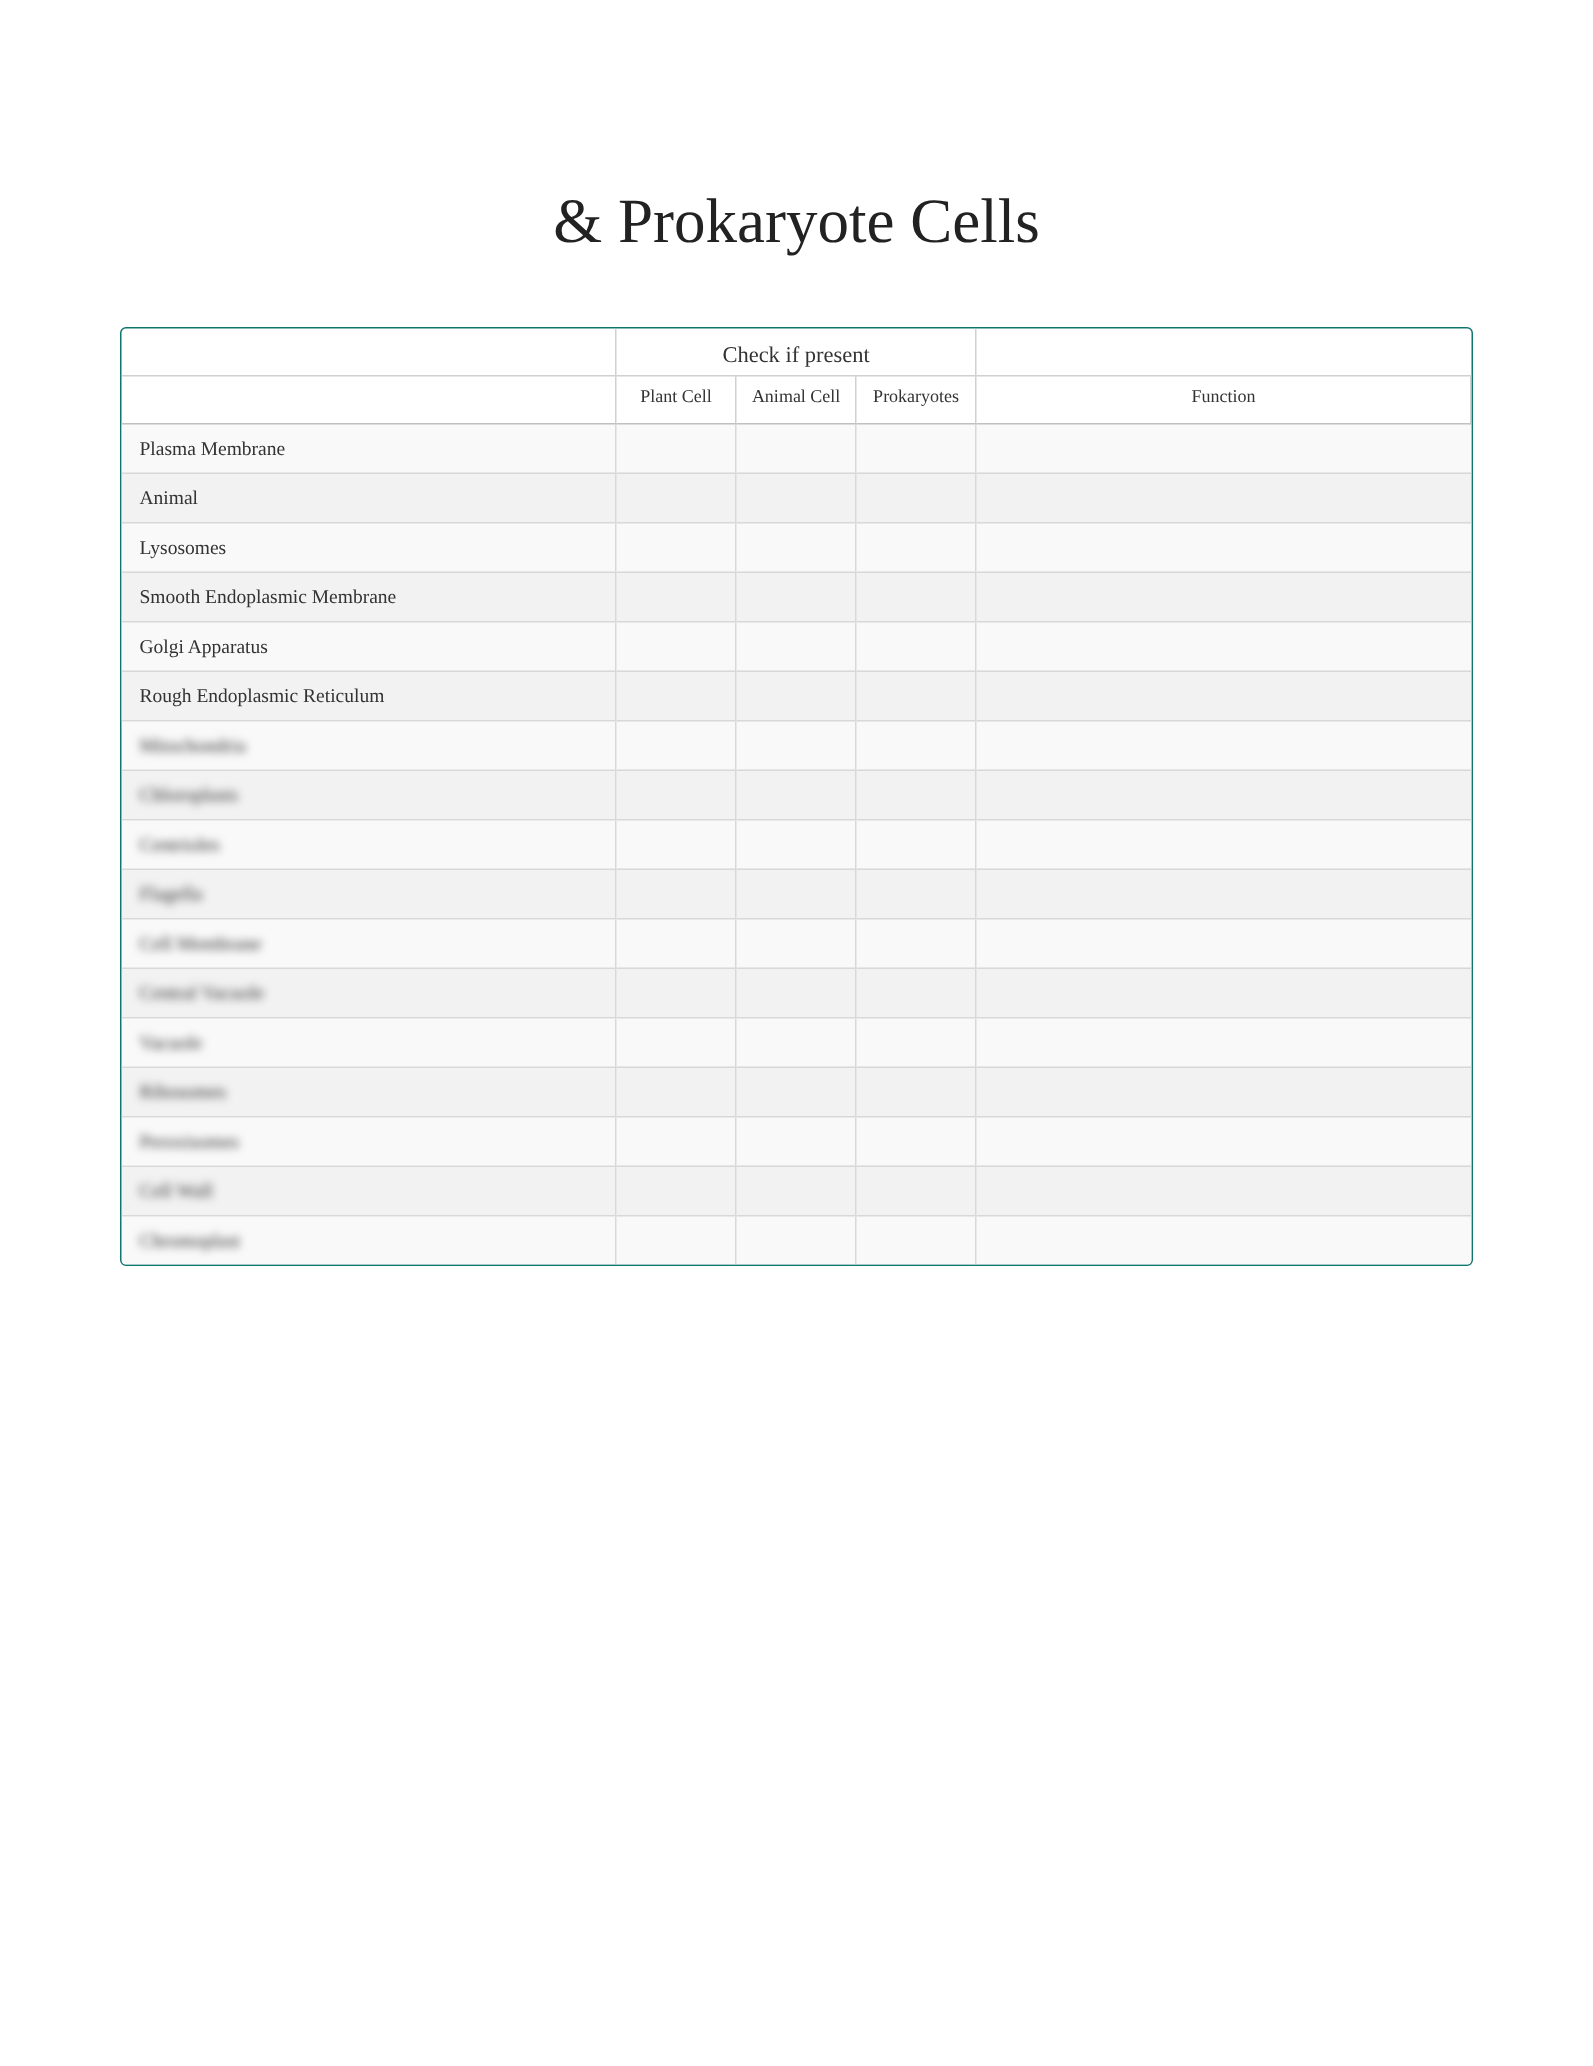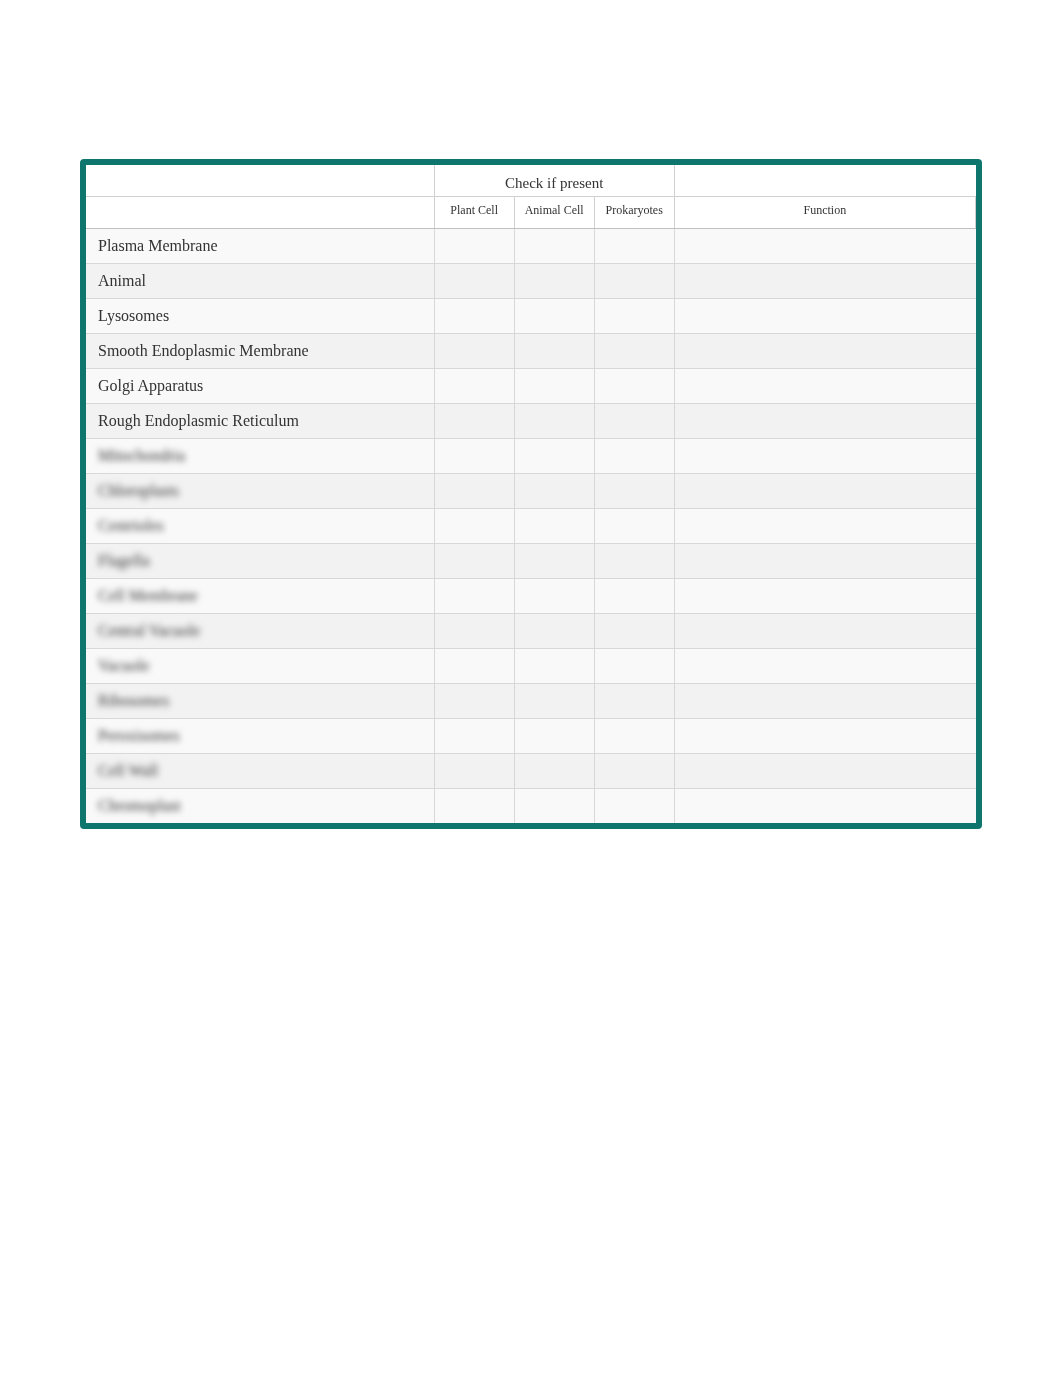--- a/index.html
+++ b/index.html
@@ -20,21 +20,21 @@
     .page-title {
       text-align: center;
       font-size: 42px;
       font-weight: normal;
       line-height: 1.4;
       margin-bottom: 40px;
       color: #222;
     }
 
     .table-wrapper {
-      border: 6px solid #0f766e;
+      border: 1px solid #0f766e;
       border-radius: 4px;
       overflow: hidden;
       margin-top: 10px;
     }
 
     table {
       width: 100%;
       border-collapse: collapse;
       font-size: 15px;
     }
@@ -80,21 +80,21 @@
     tbody tr td {
       padding: 8px 8px;
       border-right: 1px solid #d8d8d8;
       vertical-align: middle;
       color: #333;
       font-size: 14.5px;
     }
 
     tbody tr td:first-child {
       padding-left: 12px;
-      font-size: 16px;
+      font-size: 13px;
       color: #333;
       min-width: 200px;
     }
 
     tbody tr td:last-child {
       border-right: none;
     }
 
     tbody tr:nth-child(odd) {
       background: #f9f9f9;
@@ -133,20 +133,21 @@
 
     thead tr.check-header th.empty-right {
       border-right: none;
     }
   </style>
 </head>
 <body>
 
 <h1 class="page-title">
   <br>
+  <span>&amp; Prokaryote Cells</span>
 </h1>
 
 <div class="table-wrapper">
   <table>
     <thead>
       <tr class="check-header">
         <th class="empty-left"></th>
         <th class="span-check" colspan="3">Check if present</th>
         <th class="empty-right"></th>
       </tr>

